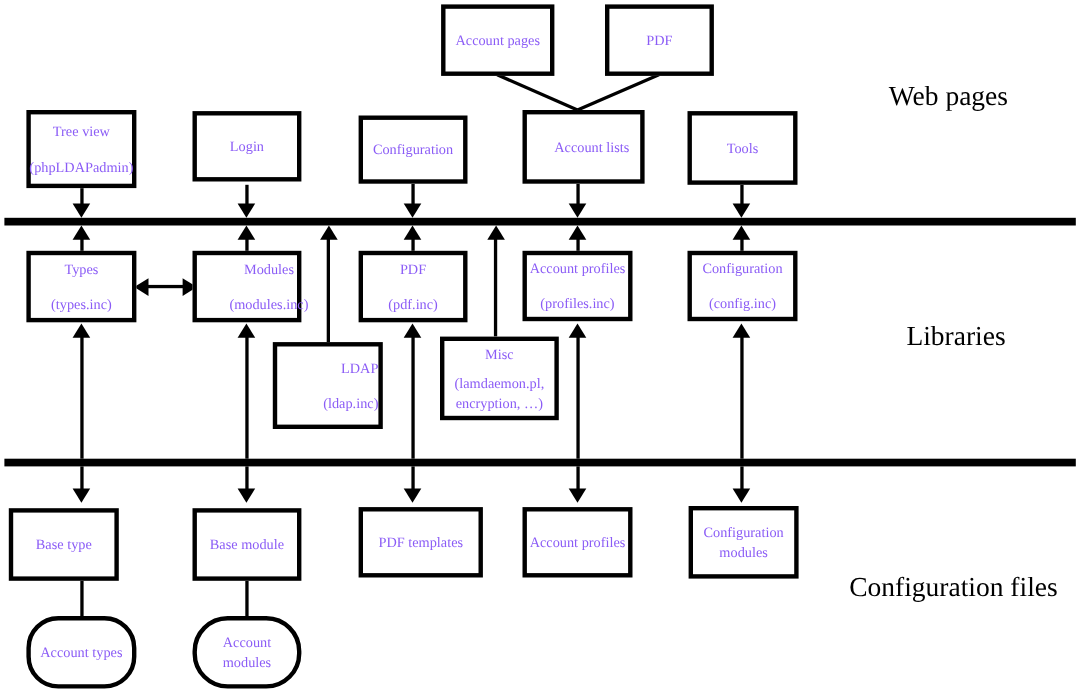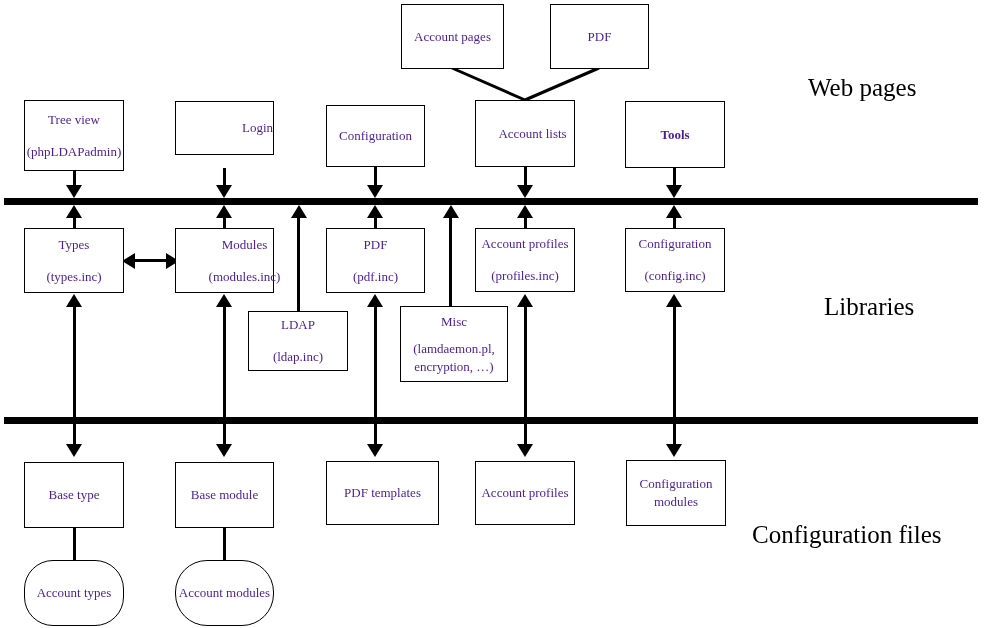--- a/index.html
+++ b/index.html
@@ -11,28 +11,28 @@
     position: relative;
     width: 988px;
     height: 628px;
     background: #ffffff;
     overflow: hidden;
     font-family: "Liberation Serif", "DejaVu Serif", serif;
   }
   .box {
     position: absolute;
     box-sizing: border-box;
-    border: 1px solid #000000;
+    border: 4px solid #000000;
     background: #ffffff;
     display: flex;
     flex-direction: column;
     align-items: center;
     justify-content: center;
     text-align: center;
-    color: #4c1d95;
+    color: #8b5cf6;
     font-size: 13px;
     line-height: 1.35;
     z-index: 3;
   }
   .box .line2 {
     margin-top: 14px;
   }
   .box.two-line-tight .line2 {
     margin-top: 0px;
   }
@@ -105,21 +105,21 @@
 </style>
 </head>
 <body>
 
 <div id="diagram">
 
   <div class="section-label" style="left:824px; top:293px;">Libraries</div>
 
   <div class="section-label" style="left:808px; top:74px;">Web pages</div>
 
-  <div class="section-label" style="left:752px; top:521px;text-align:center;">Configuration files</div>
+  <div class="section-label" style="left:772px; top:521px;text-align:center;">Configuration files</div>
 
   <div class="bar" style="left:4px; top:198px; width:974px;"></div>
   <div class="bar" style="left:4px; top:417px; width:974px;"></div>
 
   <svg class="diag-svg">
     <line x1="452" y1="68" x2="525" y2="100" stroke="#000000" stroke-width="3"></line>
     <line x1="599" y1="68" x2="525" y2="100" stroke="#000000" stroke-width="3"></line>
   </svg>
 
   <div class="box" style="left:401px; top:4px; width:103px; height:65px;">
@@ -130,39 +130,39 @@
     <span>PDF</span>
   </div>
 
   <div class="box" style="left:24px; top:100px; width:100px; height:71px;">
     <span>Tree view</span>
     <span class="line2">(phpLDAPadmin)</span>
   </div>
   <div class="conn vline" style="left:73px; top:171px; height:15px;"></div>
   <div class="arrow-down" style="left:66px; top:185px;"></div>
 
-  <div class="box" style="left:175px; top:101px; width:99px; height:54px;align-items:flex-end;">
+  <div class="box" style="left:175px; top:101px; width:99px; height:64px;">
     <span>Login</span>
   </div>
   <div class="conn vline" style="left:223px; top:168px; height:18px;"></div>
   <div class="arrow-down" style="left:216px; top:185px;"></div>
 
   <div class="box" style="left:326px; top:105px; width:99px; height:62px;">
     <span>Configuration</span>
   </div>
   <div class="conn vline" style="left:374px; top:167px; height:19px;"></div>
   <div class="arrow-down" style="left:367px; top:185px;"></div>
 
-  <div class="box" style="left:475px; top:100px; width:100px; height:67px;padding-left:15px;">
+  <div class="box" style="left:475px; top:100px; width:111px; height:67px;padding-left:15px;">
     <span>Account lists</span>
   </div>
   <div class="conn vline" style="left:524px; top:167px; height:19px;"></div>
   <div class="arrow-down" style="left:517px; top:185px;"></div>
 
-  <div class="box" style="left:625px; top:101px; width:100px; height:67px;font-weight:bold;">
+  <div class="box" style="left:625px; top:101px; width:100px; height:67px;">
     <span>Tools</span>
   </div>
   <div class="conn vline" style="left:673px; top:168px; height:18px;"></div>
   <div class="arrow-down" style="left:666px; top:185px;"></div>
 
   <div class="arrow-up" style="left:66px; top:205px;"></div>
   <div class="conn vline" style="left:73px; top:216px; height:13px;"></div>
   <div class="box" style="left:24px; top:228px; width:100px; height:65px;">
     <span>Types</span>
     <span class="line2">(types.inc)</span>
@@ -195,21 +195,21 @@
 
   <div class="arrow-up" style="left:666px; top:205px;"></div>
   <div class="conn vline" style="left:673px; top:216px; height:13px;"></div>
   <div class="box" style="left:625px; top:228px; width:100px; height:64px;">
     <span>Configuration</span>
     <span class="line2">(config.inc)</span>
   </div>
 
   <div class="arrow-up" style="left:291px; top:205px;"></div>
   <div class="conn vline" style="left:297px; top:216px; height:96px;"></div>
-  <div class="box" style="left:248px; top:311px; width:100px; height:60px;">
+  <div class="box" style="left:248px; top:311px; width:100px; height:79px;align-items:flex-end;">
     <span>LDAP</span>
     <span class="line2">(ldap.inc)</span>
   </div>
 
   <div class="arrow-up" style="left:443px; top:205px;"></div>
   <div class="conn vline" style="left:449px; top:216px; height:90px;"></div>
   <div class="box two-line-tight" style="left:400px; top:306px; width:108px; height:76px;">
     <span>Misc</span>
     <span class="line2" style="margin-top:10px;">(lamdaemon.pl,</span>
     <span>encryption, …)</span>
@@ -225,21 +225,21 @@
   <div class="conn vline" style="left:374px; top:305px; height:112px;"></div>
 
   <div class="arrow-up" style="left:517px; top:294px;"></div>
   <div class="conn vline" style="left:524px; top:305px; height:112px;"></div>
 
   <div class="arrow-up" style="left:666px; top:294px;"></div>
   <div class="conn vline" style="left:673px; top:305px; height:112px;"></div>
 
   <div class="conn vline" style="left:73px; top:424px; height:21px;"></div>
   <div class="arrow-down" style="left:66px; top:444px;"></div>
-  <div class="box" style="left:24px; top:462px; width:100px; height:66px;">
+  <div class="box" style="left:8px; top:462px; width:100px; height:66px;">
     <span>Base type</span>
   </div>
   <div class="conn vline" style="left:73px; top:528px; height:32px;"></div>
   <div class="box" style="left:24px; top:560px; width:100px; height:66px;border-radius:29px;">
     <span>Account types</span>
   </div>
 
   <div class="conn vline" style="left:223px; top:424px; height:21px;"></div>
   <div class="arrow-down" style="left:216px; top:444px;"></div>
   <div class="box" style="left:175px; top:462px; width:99px; height:66px;">

